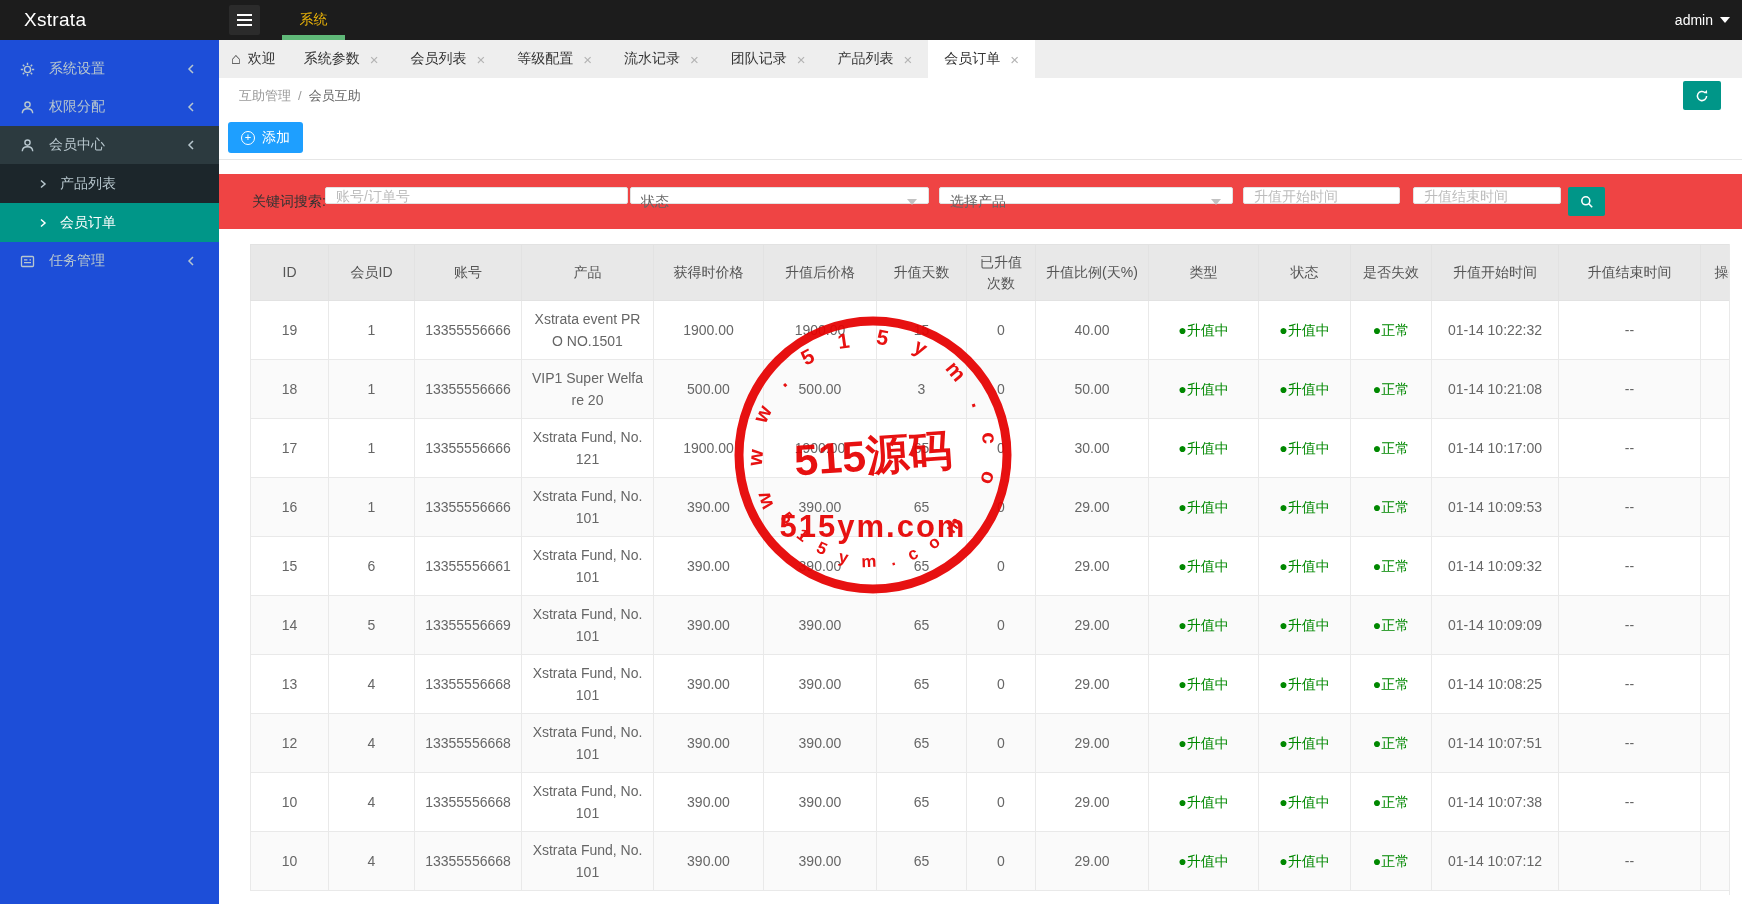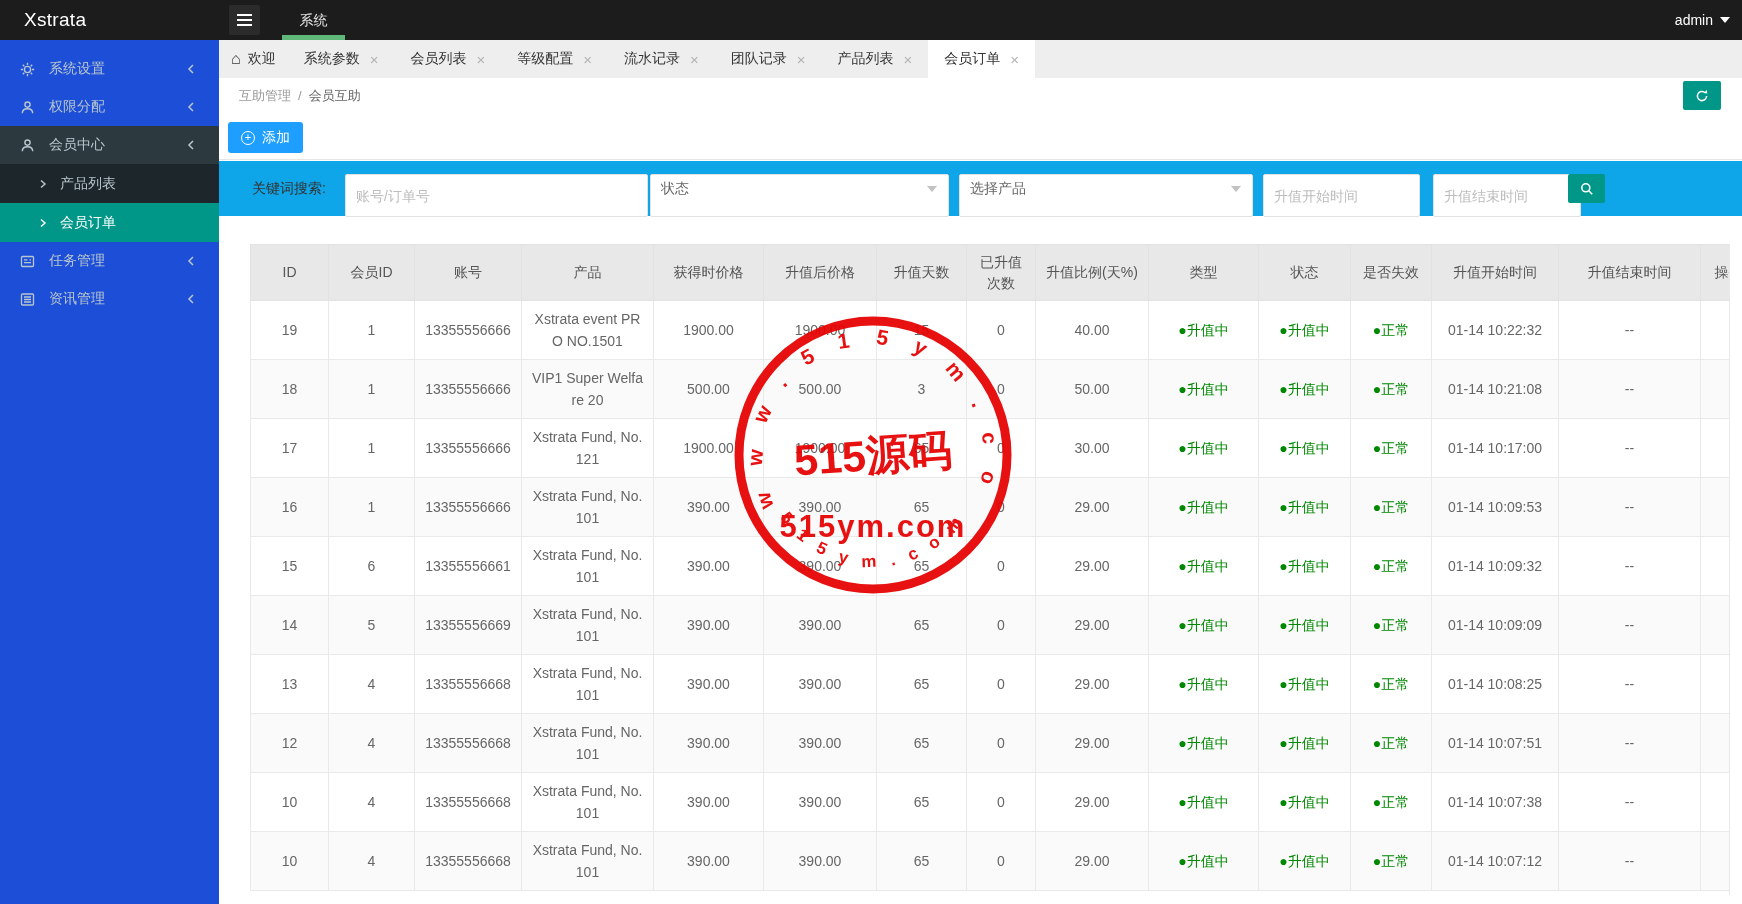--- a/index.html
+++ b/index.html
@@ -19,21 +19,21 @@
   .menu-item svg.mi-icon { flex:0 0 auto; }
   .submenu { background:#1c262b; }
   .submenu-item { position:relative; height:39px; display:flex; align-items:center; padding-left:38px; color:#b8c7ce; cursor:pointer; }
   .submenu-item .si-label { margin-left:12px; font-size:14px; }
   .submenu-item.active { background:#009688; color:#fff; }
   .chev { flex:0 0 auto; }
   
   .topbar { position:absolute; left:219px; top:0; right:0; height:40px; background:#1c1c1c; z-index:4; }
   .hamburger { position:absolute; left:10px; top:5px; width:31px; height:30px; background:#2b2b2b; border-radius:2px; cursor:pointer; display:flex; flex-direction:column; justify-content:center; align-items:center; gap:3px; }
   .hamburger i { display:block; width:15px; height:2px; background:#fff; }
-  .top-nav-item { position:absolute; left:63px; top:0; width:63px; height:40px; line-height:40px; text-align:center; color:#e5e5e5; font-size:14px; cursor:pointer; }
+  .top-nav-item { position:absolute; left:63px; top:0; width:63px; height:40px; line-height:40px; text-align:center; color:#eab308; font-size:14px; cursor:pointer;font-family:Liberation Serif, serif; }
   .top-nav-indicator { position:absolute; left:63px; bottom:0; width:63px; height:5px; background:#5FB878; }
   .topbar-user { position:absolute; right:12px; top:0; height:40px; line-height:40px; color:#fff; font-size:14px; cursor:pointer; display:flex; align-items:center; gap:7px; }
   .caret-down-white { width:0; height:0; border-left:5px solid transparent; border-right:5px solid transparent; border-top:6px solid #fff; display:inline-block; }
   
   .tabbar { position:absolute; left:219px; top:40px; right:0; height:38px; background:#eeeeee; display:flex; z-index:3; }
   .tab { display:inline-flex; align-items:center; height:38px; padding:0 16px; font-size:14px; color:#333; cursor:pointer; white-space:nowrap; }
   .tab.first { padding:0 12px; }
   .tab.active { background:#fff; }
   .tab .home-glyph { font-size:16px; margin-right:7px; color:#3a3a3a; }
   .tab-close { margin-left:10px; color:#b3b3b3; font-size:15px; line-height:1; cursor:pointer; }
@@ -42,23 +42,23 @@
   .crumbs { position:absolute; left:20px; top:0; line-height:36px; font-size:13px; }
   .crumb-parent { color:#999; cursor:pointer; }
   .crumb-sep { color:#999; margin:0 7px; }
   .crumb-current { color:#666; }
   .refresh-btn { position:absolute; right:21px; top:3px; width:38px; height:29px; background:#009688; border-radius:2px; cursor:pointer; display:flex; align-items:center; justify-content:center; }
   
   .toolbar { position:absolute; left:219px; top:114px; right:0; height:46px; background:#fff; border-bottom:1px solid #e6e6e6; }
   .add-btn { position:absolute; left:9px; top:8px; height:31px; padding:0 13px; background:#1E9FFF; border:none; border-radius:3px; color:#fff; font-size:14px; display:inline-flex; align-items:center; gap:7px; cursor:pointer; font-family:inherit; }
   .circle-plus { width:14px; height:14px; border:1px solid #fff; border-radius:50%; display:inline-flex; align-items:center; justify-content:center; font-size:11px; line-height:1; }
   
-  .filter-row { position:absolute; left:219px; top:161px; right:0; height:55px; background:#0ea5e9; }
+  .filter-row { position:absolute; left:219px; top:174px; right:0; height:55px; background:#ef4444; }
   .filter-label { position:absolute; left:33px; top:0; line-height:55px; font-size:14px; color:#333; }
-  .f-input, .f-select { position:absolute; top:13px; height:43px; border:1px solid #e2e2e2; border-radius:2px; background:#fff; font-size:14px;margin-left:20px; }
+  .f-input, .f-select { position:absolute; top:13px; height:17px; border:1px solid #e2e2e2; border-radius:2px; background:#fff; font-size:14px; }
   .f-input { padding:0 10px; color:#666; outline:none; font-family:inherit; }
   .f-input::placeholder { color:#bdbdbd; }
   .f-select { cursor:pointer; }
   .f-select .sel-text { position:absolute; left:10px; top:0; line-height:27px; color:#666; }
   .sel-caret { position:absolute; right:11px; top:11px; width:0; height:0; border-left:5px solid transparent; border-right:5px solid transparent; border-top:6px solid #c2c2c2; }
   .kw-input   { left:106px;  width:303px; }
   .sel-status { left:411px;  width:299px; }
   .sel-product{ left:720px;  width:294px; }
   .date-start { left:1024px; width:157px; }
   .date-end   { left:1194px; width:148px; }
@@ -141,30 +141,20 @@
       <svg class="mi-icon" width="15" height="15" viewBox="0 0 15 15" fill="none" stroke="#b8c7ce" stroke-width="1.3">
         <rect x="1.5" y="2.5" width="12" height="10" rx="1"></rect>
           <path d="M4 5.8h3.4M4 8.6h7M9.5 5.8h1.5"></path>
       </svg>
       <span class="mi-label">任务管理</span>
       <svg class="chev" width="12" height="12" viewBox="0 0 12 12" fill="none" stroke="#b8c7ce" stroke-width="1.5">
           <polyline points="8,2 4,6 8,10"></polyline>
         </svg>
     </div>
 
-    <div class="menu-item">
-      <svg class="mi-icon" width="15" height="15" viewBox="0 0 15 15" fill="none" stroke="#b8c7ce" stroke-width="1.3">
-        <rect x="1.5" y="2" width="12" height="11" rx="1"></rect>
-          <path d="M4 5h7M4 7.5h7M4 10h7"></path>
-      </svg>
-      <span class="mi-label">资讯管理</span>
-      <svg class="chev" width="12" height="12" viewBox="0 0 12 12" fill="none" stroke="#b8c7ce" stroke-width="1.5">
-          <polyline points="8,2 4,6 8,10"></polyline>
-        </svg>
-    </div>
   </div>
 </div>
 
 <div class="topbar">
   <div class="hamburger">
       <i></i>
       <i></i>
       <i></i>
     </div>
   <div class="top-nav-item">系统</div>

